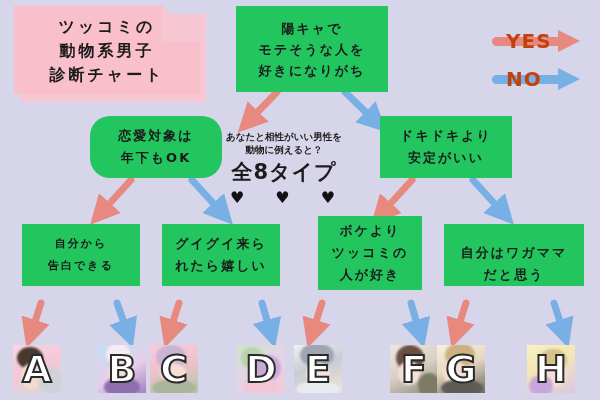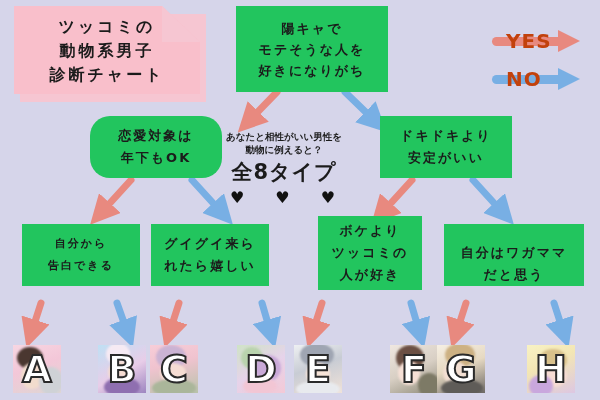--- a/index.html
+++ b/index.html
@@ -267,21 +267,21 @@
     <div class="center-hearts">♥ ♥ ♥</div>
   </div>
 
   <div class="qbox" style="left:22px; top:224px; width:118px; height:62px; font-size:11px; line-height:22px;">
     <div class="lines">
       <span>自分から</span>
       <span>告白できる</span>
     </div>
   </div>
 
-  <div class="qbox" style="left:151px; top:224px; width:118px; height:62px; font-size:13px; line-height:22px;">
+  <div class="qbox" style="left:162px; top:224px; width:118px; height:62px; font-size:13px; line-height:22px;">
     <div class="lines">
       <span>グイグイ来ら</span>
       <span>れたら嬉しい</span>
     </div>
   </div>
 
   <div class="qbox" style="left:318px; top:216px; width:104px; height:74px; font-size:13px; line-height:22px;">
     <div class="lines">
       <span>ボケより</span>
       <span>ツッコミの</span>

